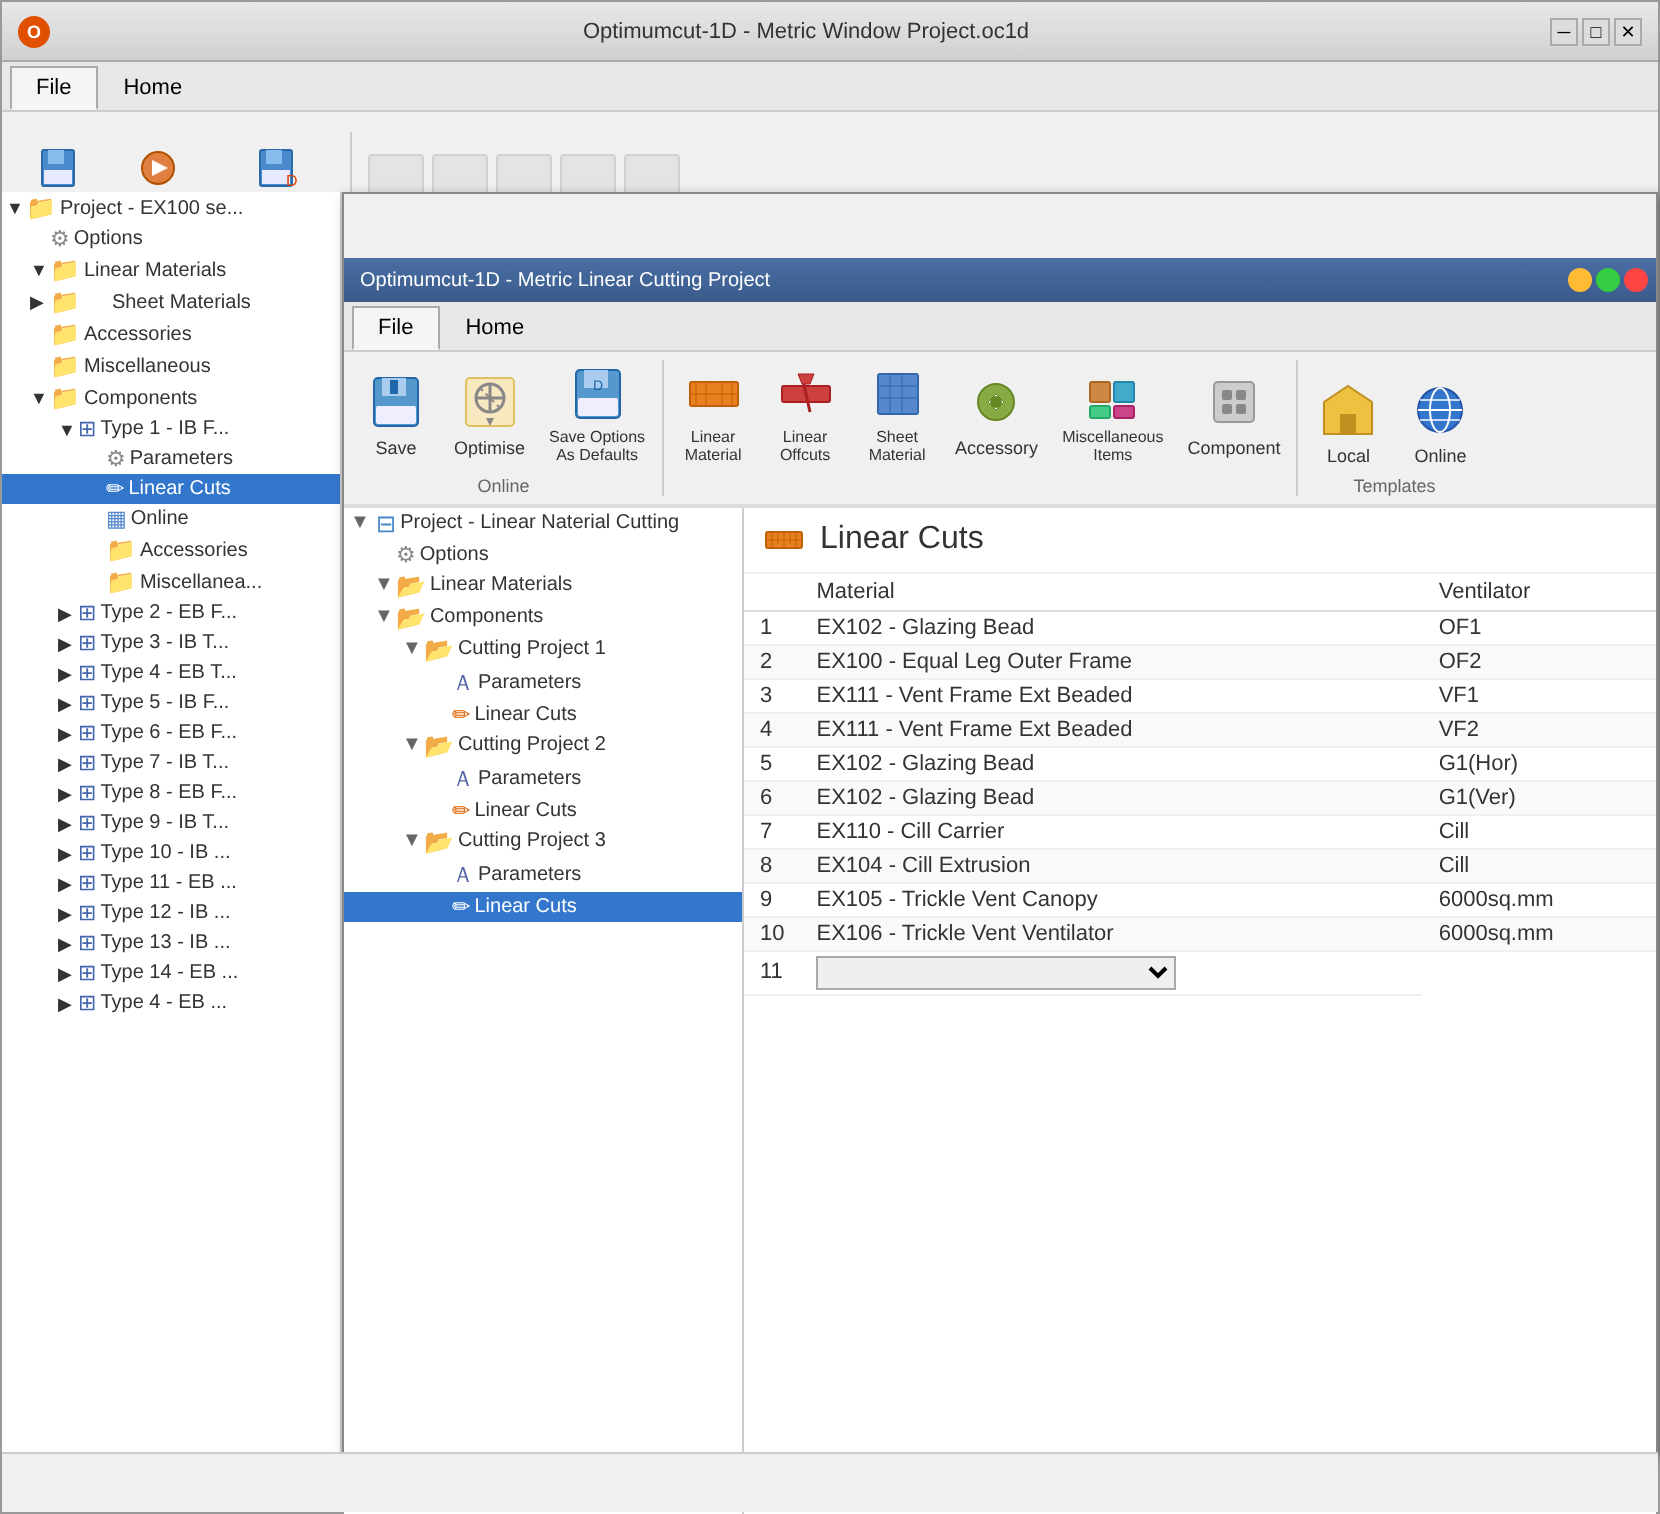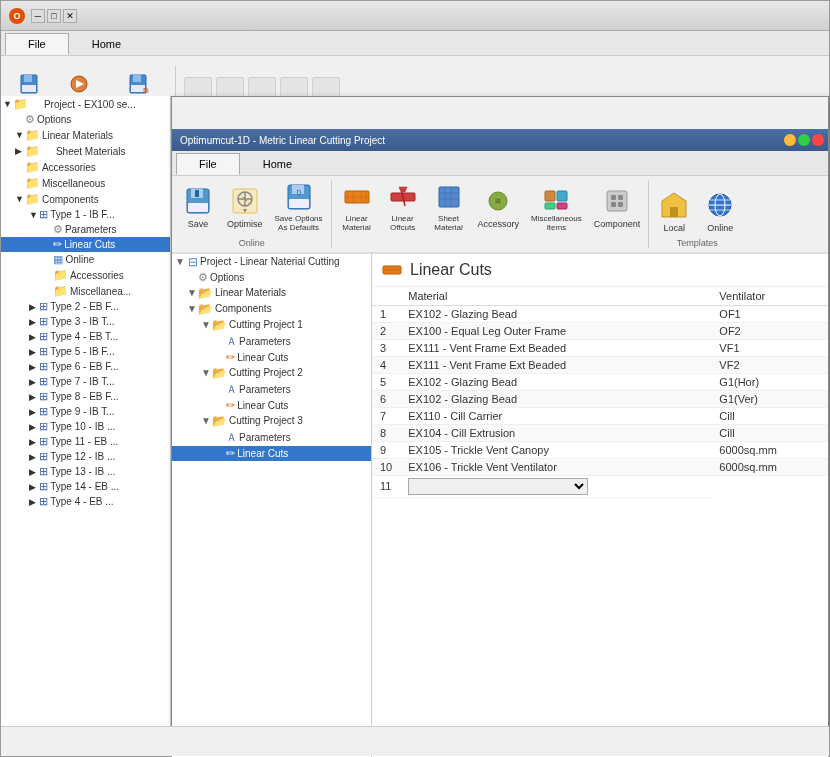--- a/index.html
+++ b/index.html
@@ -36,21 +36,21 @@
     }
 
     
     .ribbon-tabs-outer {
       display: flex;
       background: #e8e8e8;
       border-bottom: 1px solid #ccc;
       padding: 0 4px;
     }
     .ribbon-tab {
-      padding: 4px 22px;
+      padding: 4px 12px;
       font-size: 11px;
       cursor: pointer;
       border: 1px solid transparent;
       border-bottom: none;
       margin-top: 2px;
     }
     .ribbon-tab.active {
       background: #f5f5f5;
       border-color: #aaa;
       border-bottom: 1px solid #f5f5f5;
@@ -270,20 +270,21 @@
 
     .divider-v { width: 1px; background: #ccc; margin: 2px 3px; align-self: stretch; }
   </style>
 </head>
 <body>
 
 <div class="outer-window">
 
   <div class="title-bar-outer">
     <div class="app-icon">O</div>
+    <span class="title-text-outer">Optimumcut-1D - Metric Window Project.oc1d</span>
     <div class="title-controls">
       <span>─</span>
       <span>□</span>
       <span>✕</span>
     </div>
   </div>
 
   <div class="ribbon-tabs-outer">
     <div class="ribbon-tab active">File</div>
     <div class="ribbon-tab">Home</div>
@@ -328,21 +329,21 @@
       <div style="width:28px;height:28px;background:#ddd;border:1px solid #bbb;border-radius:2px;"></div>
       <div style="width:28px;height:28px;background:#ddd;border:1px solid #bbb;border-radius:2px;"></div>
       <div style="width:28px;height:28px;background:#ddd;border:1px solid #bbb;border-radius:2px;"></div>
     </div>
   </div>
 
   <div class="outer-left-panel">
     <div class="outer-tree-item">
       <span style="width:10px;font-size:9px;">▼</span>
       <span class="icon-folder">📁</span>
-      <span style="font-size:10px;margin-left:16px;">Project - EX100 se...</span>
+      <span style="font-size:10px;margin-left:2px;">Project - EX100 se...</span>
     </div>
     <div class="outer-tree-item indent-1">
       <span style="width:10px;"></span>
       <span class="icon-gear">⚙</span>
       <span style="font-size:10px;margin-left:2px;">Options</span>
     </div>
     <div class="outer-tree-item indent-1">
       <span style="width:10px;font-size:9px;">▼</span>
       <span class="icon-folder">📁</span>
       <span style="font-size:10px;margin-left:2px;">Linear Materials</span>

